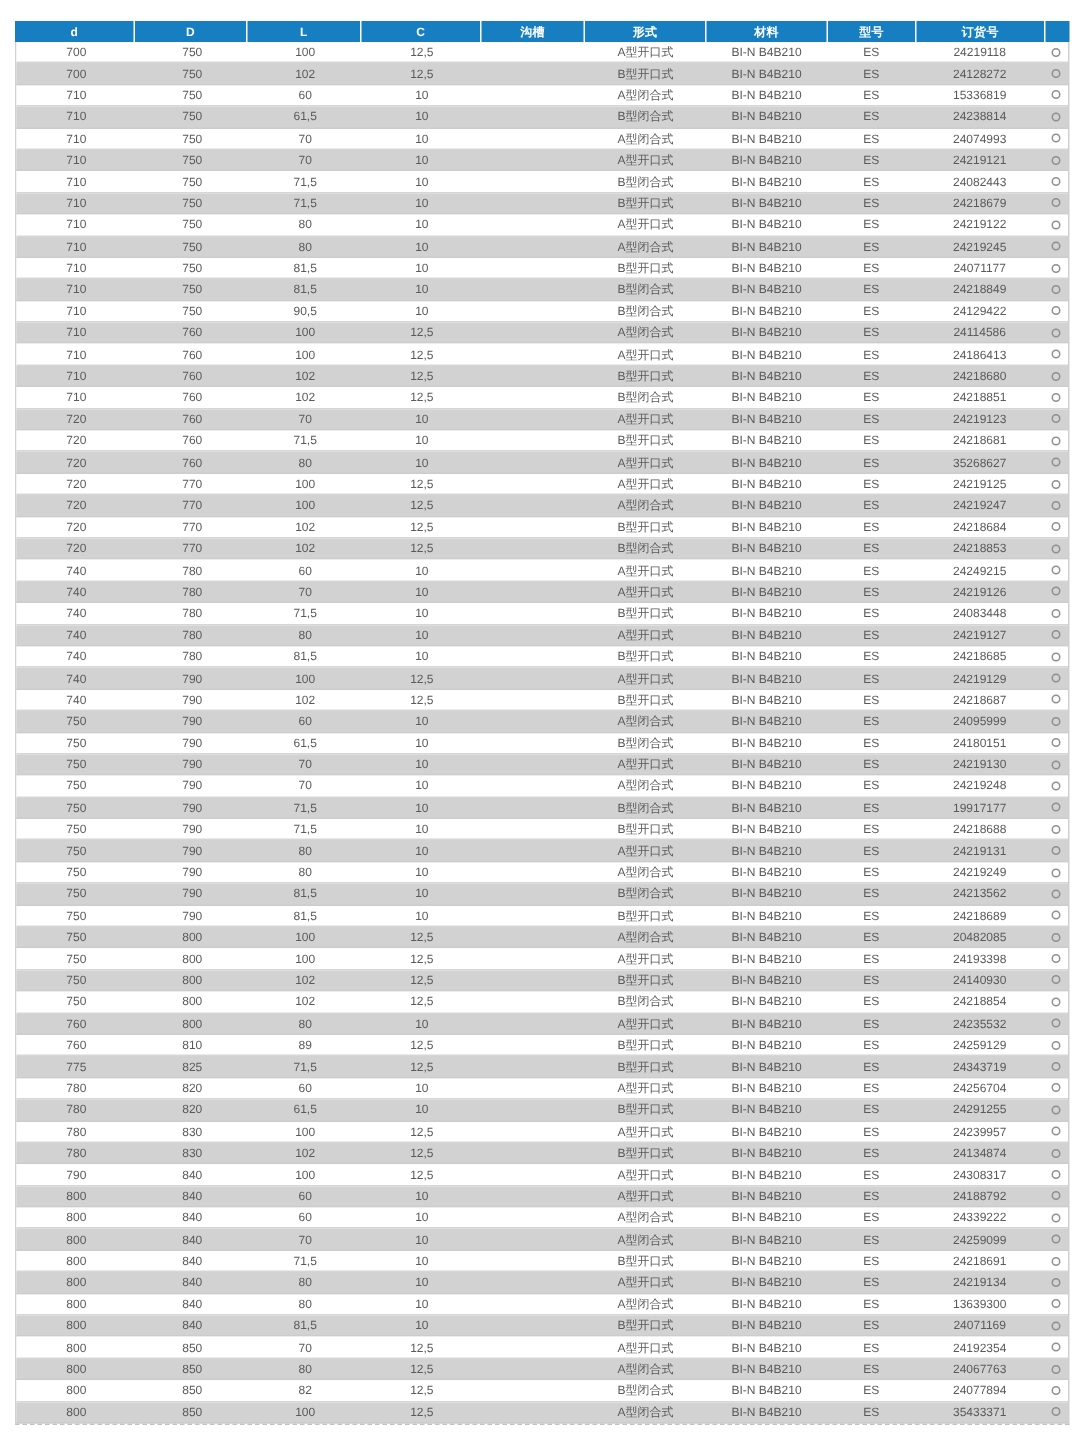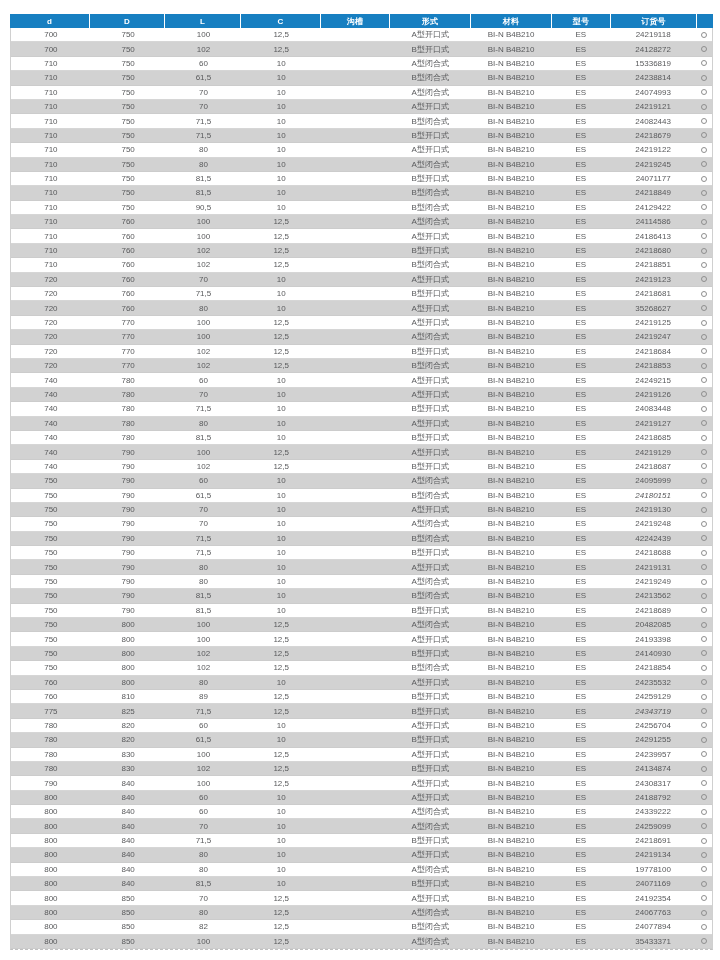--- a/index.html
+++ b/index.html
@@ -489,21 +489,21 @@
         </div>
         <div class="tr">
           <div class="td" style="width: 80px;">750</div>
           <div class="td" style="width: 75px;">790</div>
           <div class="td" style="width: 76px;">61,5</div>
           <div class="td" style="width: 80px;">10</div>
           <div class="td" style="width: 69px;"></div>
           <div class="td" style="width: 81px;">B型闭合式</div>
           <div class="td" style="width: 81px;">BI-N B4B210</div>
           <div class="td" style="width: 59px;">ES</div>
-          <div class="td" style="width: 86px; font-style: italic;">24180151</div>
+          <div class="td" style="width: 86px;">24180151</div>
           <div class="td" style="width: 16px;">
             <span class="circ"></span>
           </div>
         </div>
         <div class="tr alt">
           <div class="td" style="width: 80px;">750</div>
           <div class="td" style="width: 75px;">790</div>
           <div class="td" style="width: 76px;">70</div>
           <div class="td" style="width: 80px;">10</div>
           <div class="td" style="width: 69px;"></div>
@@ -531,21 +531,21 @@
         </div>
         <div class="tr alt">
           <div class="td" style="width: 80px;">750</div>
           <div class="td" style="width: 75px;">790</div>
           <div class="td" style="width: 76px;">71,5</div>
           <div class="td" style="width: 80px;">10</div>
           <div class="td" style="width: 69px;"></div>
           <div class="td" style="width: 81px;">B型闭合式</div>
           <div class="td" style="width: 81px;">BI-N B4B210</div>
           <div class="td" style="width: 59px;">ES</div>
-          <div class="td" style="width: 86px;">42242439</div>
+          <div class="td" style="width: 86px;">19917177</div>
           <div class="td" style="width: 16px;">
             <span class="circ"></span>
           </div>
         </div>
         <div class="tr">
           <div class="td" style="width: 80px;">750</div>
           <div class="td" style="width: 75px;">790</div>
           <div class="td" style="width: 76px;">71,5</div>
           <div class="td" style="width: 80px;">10</div>
           <div class="td" style="width: 69px;"></div>
@@ -699,21 +699,21 @@
         </div>
         <div class="tr alt">
           <div class="td" style="width: 80px;">775</div>
           <div class="td" style="width: 75px;">825</div>
           <div class="td" style="width: 76px;">71,5</div>
           <div class="td" style="width: 80px;">12,5</div>
           <div class="td" style="width: 69px;"></div>
           <div class="td" style="width: 81px;">B型开口式</div>
           <div class="td" style="width: 81px;">BI-N B4B210</div>
           <div class="td" style="width: 59px;">ES</div>
-          <div class="td" style="width: 86px; font-style: italic;">24343719</div>
+          <div class="td" style="width: 86px;">24343719</div>
           <div class="td" style="width: 16px;">
             <span class="circ"></span>
           </div>
         </div>
         <div class="tr">
           <div class="td" style="width: 80px;">780</div>
           <div class="td" style="width: 75px;">820</div>
           <div class="td" style="width: 76px;">60</div>
           <div class="td" style="width: 80px;">10</div>
           <div class="td" style="width: 69px;"></div>
@@ -853,21 +853,21 @@
         </div>
         <div class="tr">
           <div class="td" style="width: 80px;">800</div>
           <div class="td" style="width: 75px;">840</div>
           <div class="td" style="width: 76px;">80</div>
           <div class="td" style="width: 80px;">10</div>
           <div class="td" style="width: 69px;"></div>
           <div class="td" style="width: 81px;">A型闭合式</div>
           <div class="td" style="width: 81px;">BI-N B4B210</div>
           <div class="td" style="width: 59px;">ES</div>
-          <div class="td" style="width: 86px;">19778100</div>
+          <div class="td" style="width: 86px;">13639300</div>
           <div class="td" style="width: 16px;">
             <span class="circ"></span>
           </div>
         </div>
         <div class="tr alt">
           <div class="td" style="width: 80px;">800</div>
           <div class="td" style="width: 75px;">840</div>
           <div class="td" style="width: 76px;">81,5</div>
           <div class="td" style="width: 80px;">10</div>
           <div class="td" style="width: 69px;"></div>

